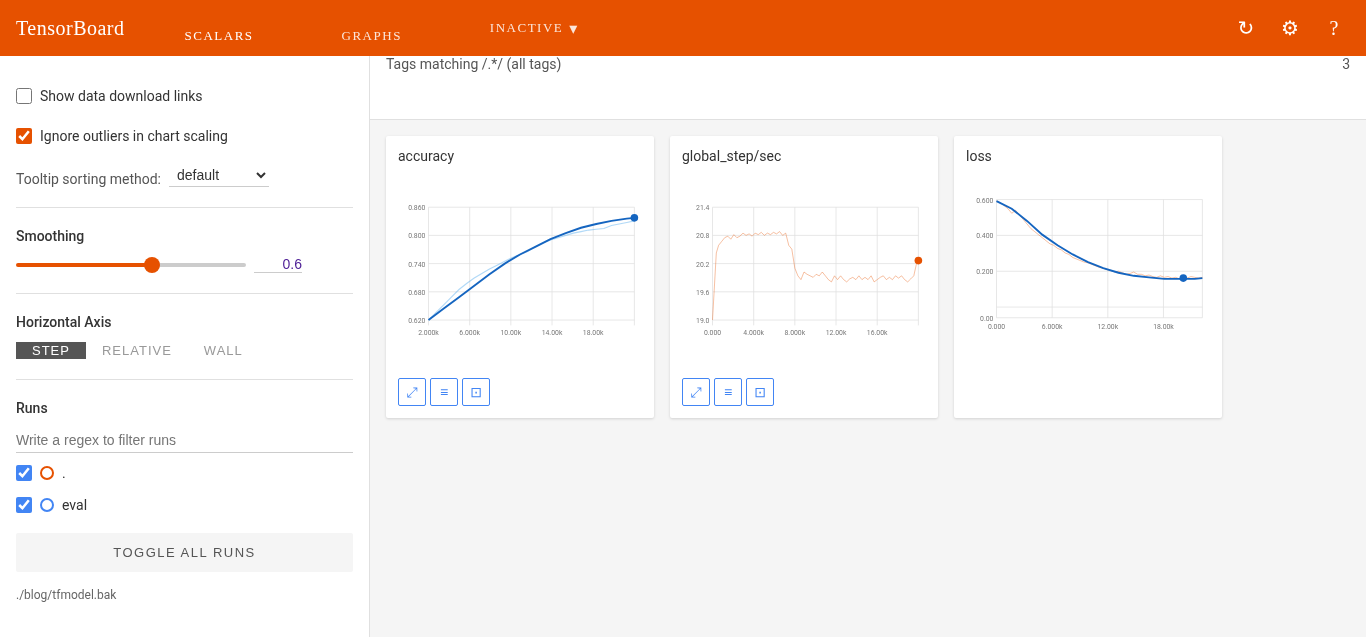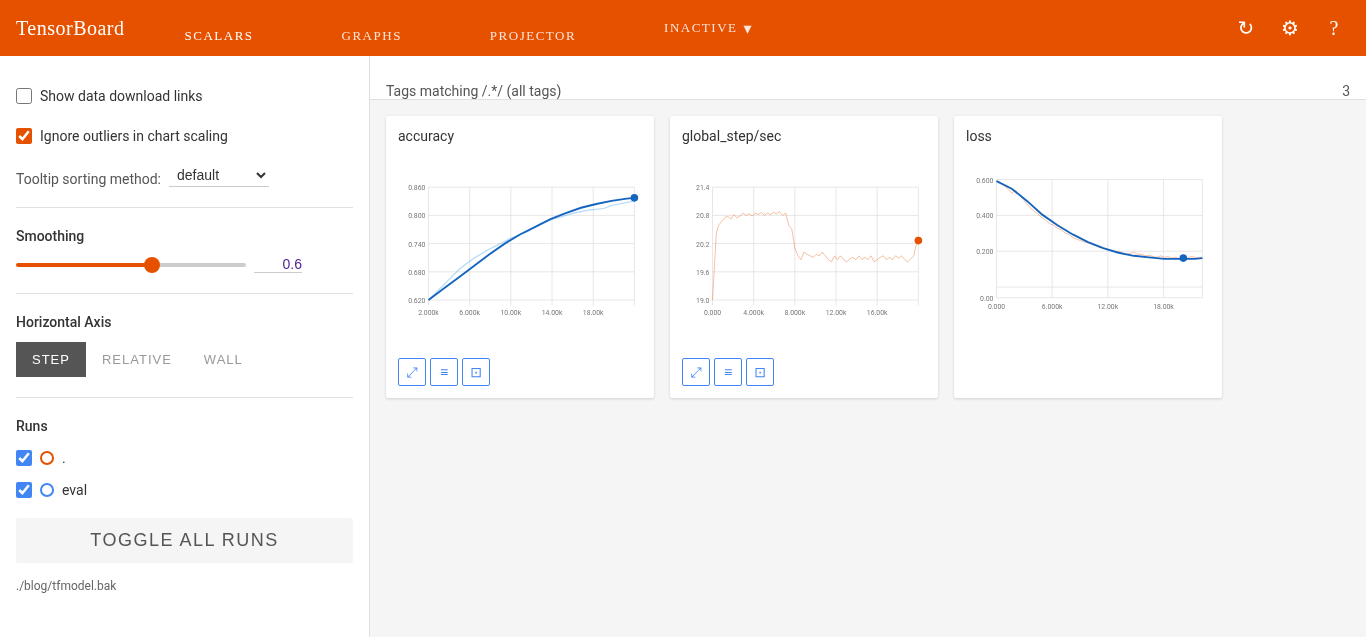--- a/index.html
+++ b/index.html
@@ -187,21 +187,21 @@
       background: transparent;
       color: #4c1d95;
     }
 
     
     .axis-buttons {
       display: flex;
       gap: 0;
     }
     .axis-btn {
-      padding: 10px 16px;
+      padding: 1px 16px;
       font-size: 13px;
       font-weight: 500;
       letter-spacing: 1px;
       border: none;
       cursor: pointer;
       text-transform: uppercase;
       background: #555;
       color: white;
     }
     .axis-btn.active {
@@ -245,21 +245,21 @@
     .run-dot.dot-orange { border-color: #e65100; background: transparent; }
     .run-dot.dot-blue { border-color: #4285f4; background: transparent; }
     .run-label { font-size: 14px; color: #333; }
 
     .toggle-all-btn {
       width: 100%;
       padding: 12px;
       background: #f5f5f5;
       border: none;
       border-radius: 2px;
-      font-size: 18px;
+      font-size: 13px;
       font-weight: 500;
       letter-spacing: 1.5px;
       color: #555;
       cursor: pointer;
       text-transform: uppercase;
     }
 
     .model-path {
       font-size: 12px;
       color: #666;
@@ -268,23 +268,23 @@
     
     #main {
       flex: 1;
       overflow-y: auto;
       background: #f5f5f5;
     }
 
     .tags-bar {
       background: white;
       padding: 0 16px;
-      height: 44px;
-      display: flex;
-      align-items: flex-end;
+      height: 64px;
+      display: flex;
+      align-items: flex-start;
       justify-content: space-between;
       border-bottom: 1px solid #e0e0e0;
       font-size: 14px;
       color: #555;
     }
     .tags-count { font-size: 14px; color: #555; }
 
     .charts-grid {
       display: flex;
       flex-wrap: wrap;
@@ -344,21 +344,20 @@
     #sidebar::-webkit-scrollbar-thumb { background: #ccc; }
   </style>
 </head>
 <body>
 
 <div id="header">
   <span class="logo">TensorBoard</span>
   <nav>
     <div class="nav-item active">SCALARS</div>
     <div class="nav-item">GRAPHS</div>
-    <div class="nav-item">PROJECTOR</div>
     <div class="inactive-dropdown">
       <span>INACTIVE</span>
       <span class="arrow">▾</span>
     </div>
   </nav>
   <div class="header-icons">
     <div class="header-icon">↻</div>
     <div class="header-icon">⚙</div>
     <div class="header-icon">?</div>
   </div>
@@ -406,20 +405,21 @@
         <button class="axis-btn active">STEP</button>
         <button class="axis-btn inactive">RELATIVE</button>
         <button class="axis-btn inactive">WALL</button>
       </div>
     </div>
 
     <div class="divider"></div>
 
     <div class="sidebar-section">
       <div class="section-title">Runs</div>
+      <input type="text" class="runs-filter" placeholder="Write a regex to filter runs" style="">
       <div class="run-item">
         <input type="checkbox" checked="" style="">
         <div class="run-dot dot-orange"></div>
         <span class="run-label">.</span>
       </div>
       <div class="run-item">
         <input type="checkbox" checked="" style="">
         <div class="run-dot dot-blue"></div>
         <span class="run-label">eval</span>
       </div>

